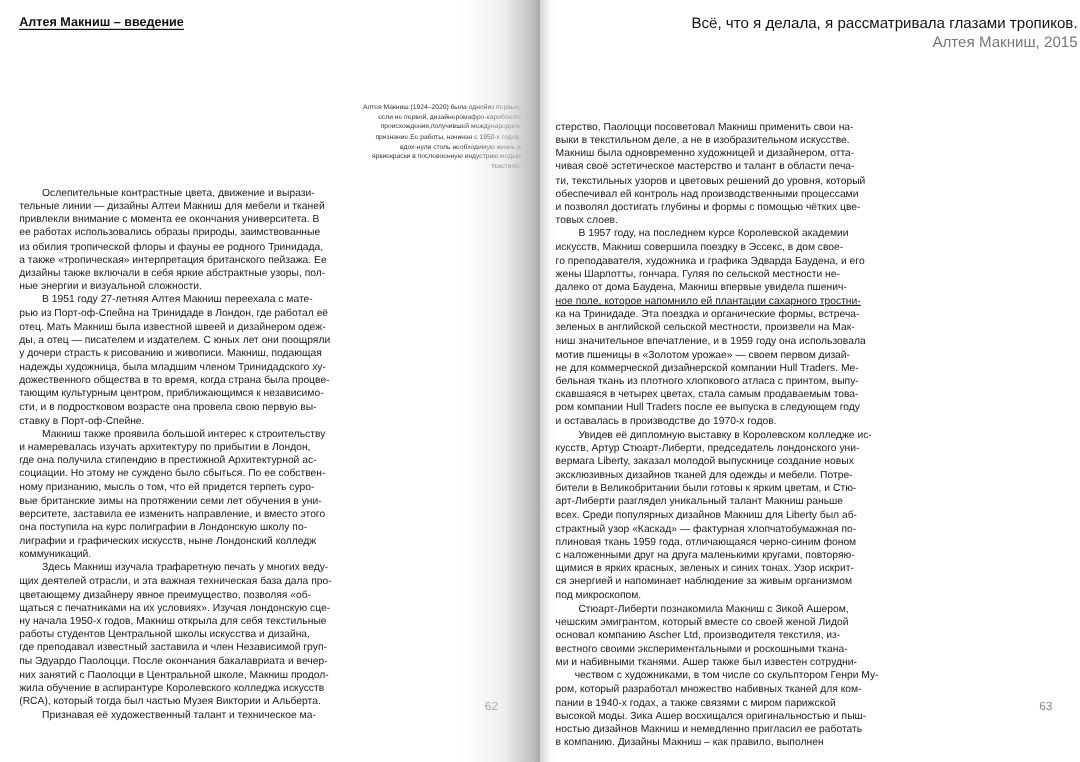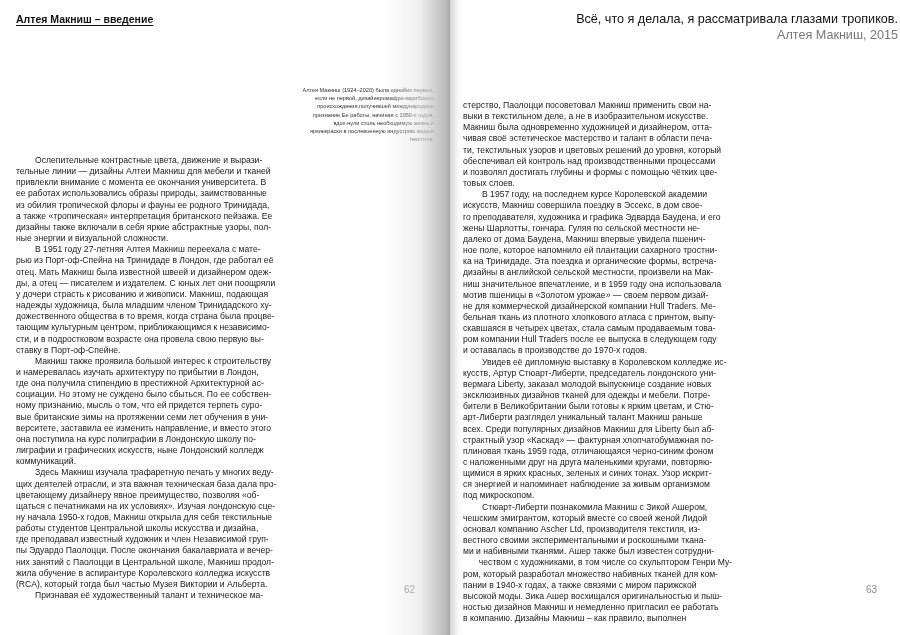--- a/index.html
+++ b/index.html
@@ -91,21 +91,21 @@
         <span class="ln" style="white-space: nowrap;">верситете, заставила ее изменить направление, и вместо этого</span>
         <span class="ln" style="white-space: nowrap;">она поступила на курс полиграфии в Лондонскую школу по-</span>
         <span class="ln" style="white-space: nowrap;">лиграфии и графических искусств, ныне Лондонский колледж</span>
         <span class="ln" style="white-space: nowrap;">коммуникаций.</span>
         <span class="ln" style="text-indent: 19px; white-space: nowrap;">Здесь Макниш изучала трафаретную печать у многих веду-</span>
         <span class="ln" style="white-space: nowrap;">щих деятелей отрасли, и эта важная техническая база дала про-</span>
         <span class="ln" style="white-space: nowrap;">цветающему дизайнеру явное преимущество, позволяя «об-</span>
         <span class="ln" style="white-space: nowrap;">щаться с печатниками на их условиях». Изучая лондонскую сце-</span>
         <span class="ln" style="white-space: nowrap;">ну начала 1950-х годов, Макниш открыла для себя текстильные</span>
         <span class="ln" style="white-space: nowrap;">работы студентов Центральной школы искусства и дизайна,</span>
-        <span class="ln" style="white-space: nowrap;">где преподавал известный художник и член Независимой груп-</span>
+        <span class="ln" style="white-space: nowrap;">где преподавал известный заставила и член Независимой груп-</span>
         <span class="ln" style="white-space: nowrap;">пы Эдуардо Паолоцци. После окончания бакалавриата и вечер-</span>
         <span class="ln" style="white-space: nowrap;">них занятий с Паолоцци в Центральной школе, Макниш продол-</span>
         <span class="ln" style="white-space: nowrap;">жила обучение в аспирантуре Королевского колледжа искусств</span>
         <span class="ln" style="white-space: nowrap;">(RCA), который тогда был частью Музея Виктории и Альберта.</span>
         <span class="ln" style="text-indent: 19px; white-space: nowrap;">Признавая её художественный талант и техническое ма-</span>
       </div>
 
     <div class="folio folio-left">62</div>
 
     <div class="gutter-left"></div>
@@ -126,23 +126,23 @@
         <span class="ln" style="white-space: nowrap;">чивая своё эстетическое мастерство и талант в области печа-</span>
         <span class="ln" style="white-space: nowrap;">ти, текстильных узоров и цветовых решений до уровня, который</span>
         <span class="ln" style="white-space: nowrap;">обеспечивал ей контроль над производственными процессами</span>
         <span class="ln" style="white-space: nowrap;">и позволял достигать глубины и формы с помощью чётких цве-</span>
         <span class="ln" style="white-space: nowrap;">товых слоев.</span>
         <span class="ln" style="text-indent: 19px; white-space: nowrap;">В 1957 году, на последнем курсе Королевской академии</span>
         <span class="ln" style="white-space: nowrap;">искусств, Макниш совершила поездку в Эссекс, в дом свое-</span>
         <span class="ln" style="white-space: nowrap;">го преподавателя, художника и графика Эдварда Баудена, и его</span>
         <span class="ln" style="white-space: nowrap;">жены Шарлотты, гончара. Гуляя по сельской местности не-</span>
         <span class="ln" style="white-space: nowrap;">далеко от дома Баудена, Макниш впервые увидела пшенич-</span>
-        <span class="ln" style="white-space: nowrap;">ное поле, которое напомнило ей плантации сахарного тростни-</span>
+        <span class="ln" style="white-space: nowrap; text-decoration: underline;">ное поле, которое напомнило ей плантации сахарного тростни-</span>
         <span class="ln" style="white-space: nowrap;">ка на Тринидаде. Эта поездка и органические формы, встреча-</span>
-        <span class="ln" style="white-space: nowrap;">дизайны в английской сельской местности, произвели на Мак-</span>
+        <span class="ln" style="white-space: nowrap;">зеленых в английской сельской местности, произвели на Мак-</span>
         <span class="ln" style="white-space: nowrap;">ниш значительное впечатление, и в 1959 году она использовала</span>
         <span class="ln" style="white-space: nowrap;">мотив пшеницы в «Золотом урожае» — своем первом дизай-</span>
         <span class="ln" style="white-space: nowrap;">не для коммерческой дизайнерской компании Hull Traders. Ме-</span>
         <span class="ln" style="white-space: nowrap;">бельная ткань из плотного хлопкового атласа с принтом, выпу-</span>
         <span class="ln" style="white-space: nowrap;">скавшаяся в четырех цветах, стала самым продаваемым това-</span>
         <span class="ln" style="white-space: nowrap;">ром компании Hull Traders после ее выпуска в следующем году</span>
         <span class="ln" style="white-space: nowrap;">и оставалась в производстве до 1970-х годов.</span>
         <span class="ln" style="text-indent: 19px; white-space: nowrap;">Увидев её дипломную выставку в Королевском колледже ис-</span>
         <span class="ln" style="white-space: nowrap;">кусств, Артур Стюарт-Либерти, председатель лондонского уни-</span>
         <span class="ln" style="white-space: nowrap;">вермага Liberty, заказал молодой выпускнице создание новых</span>

